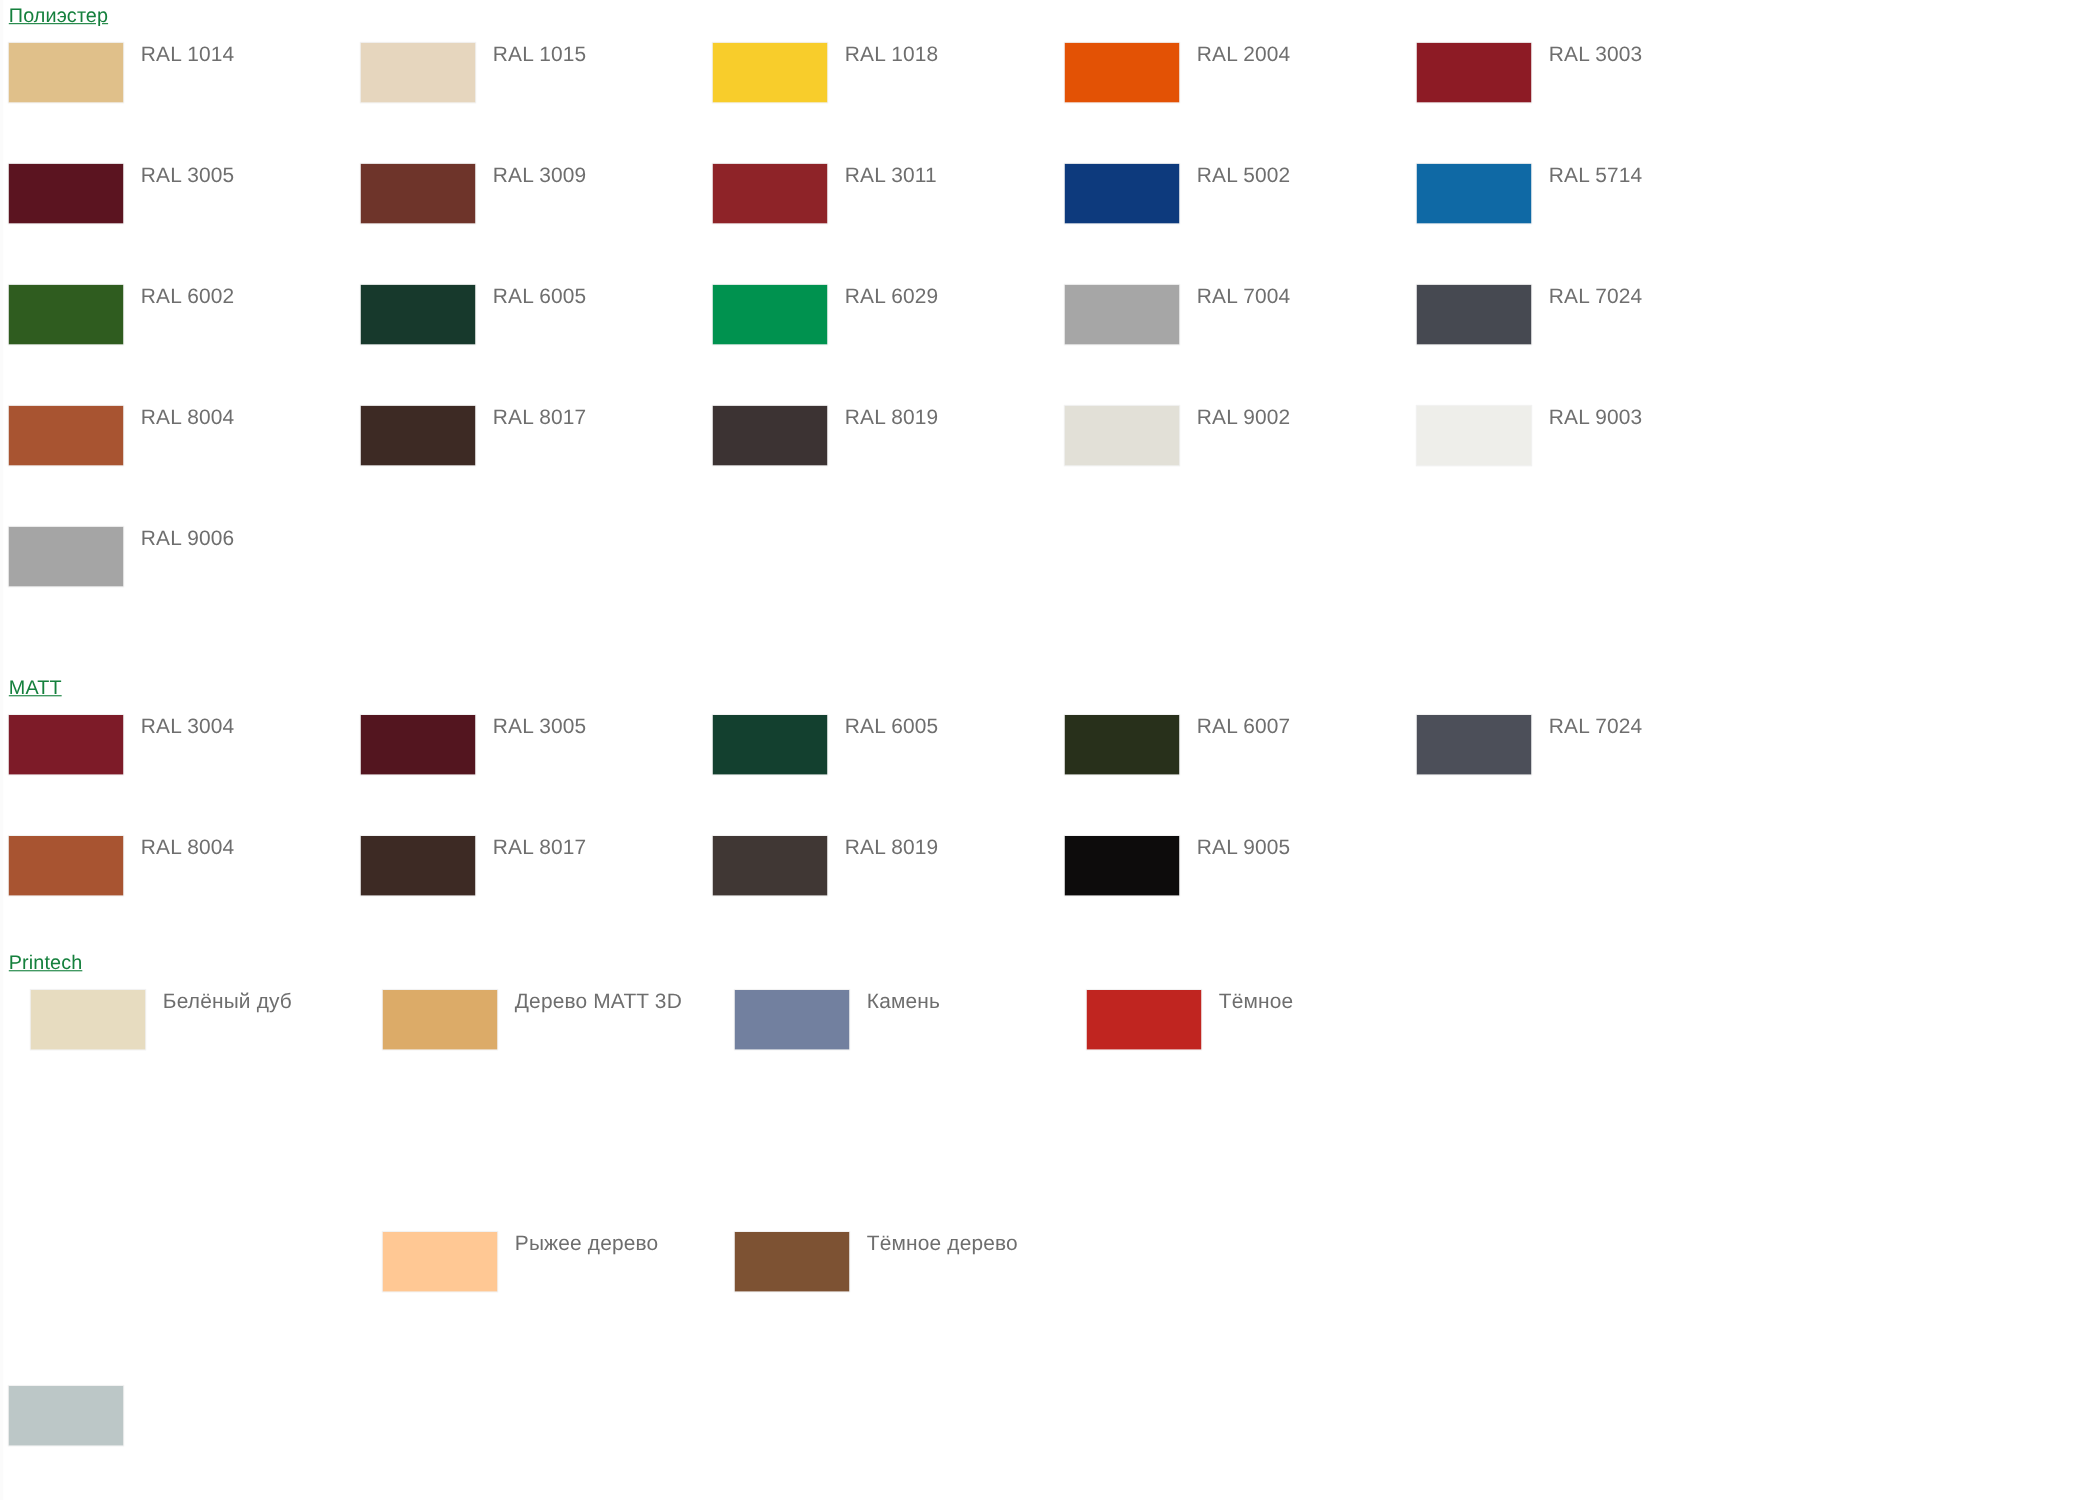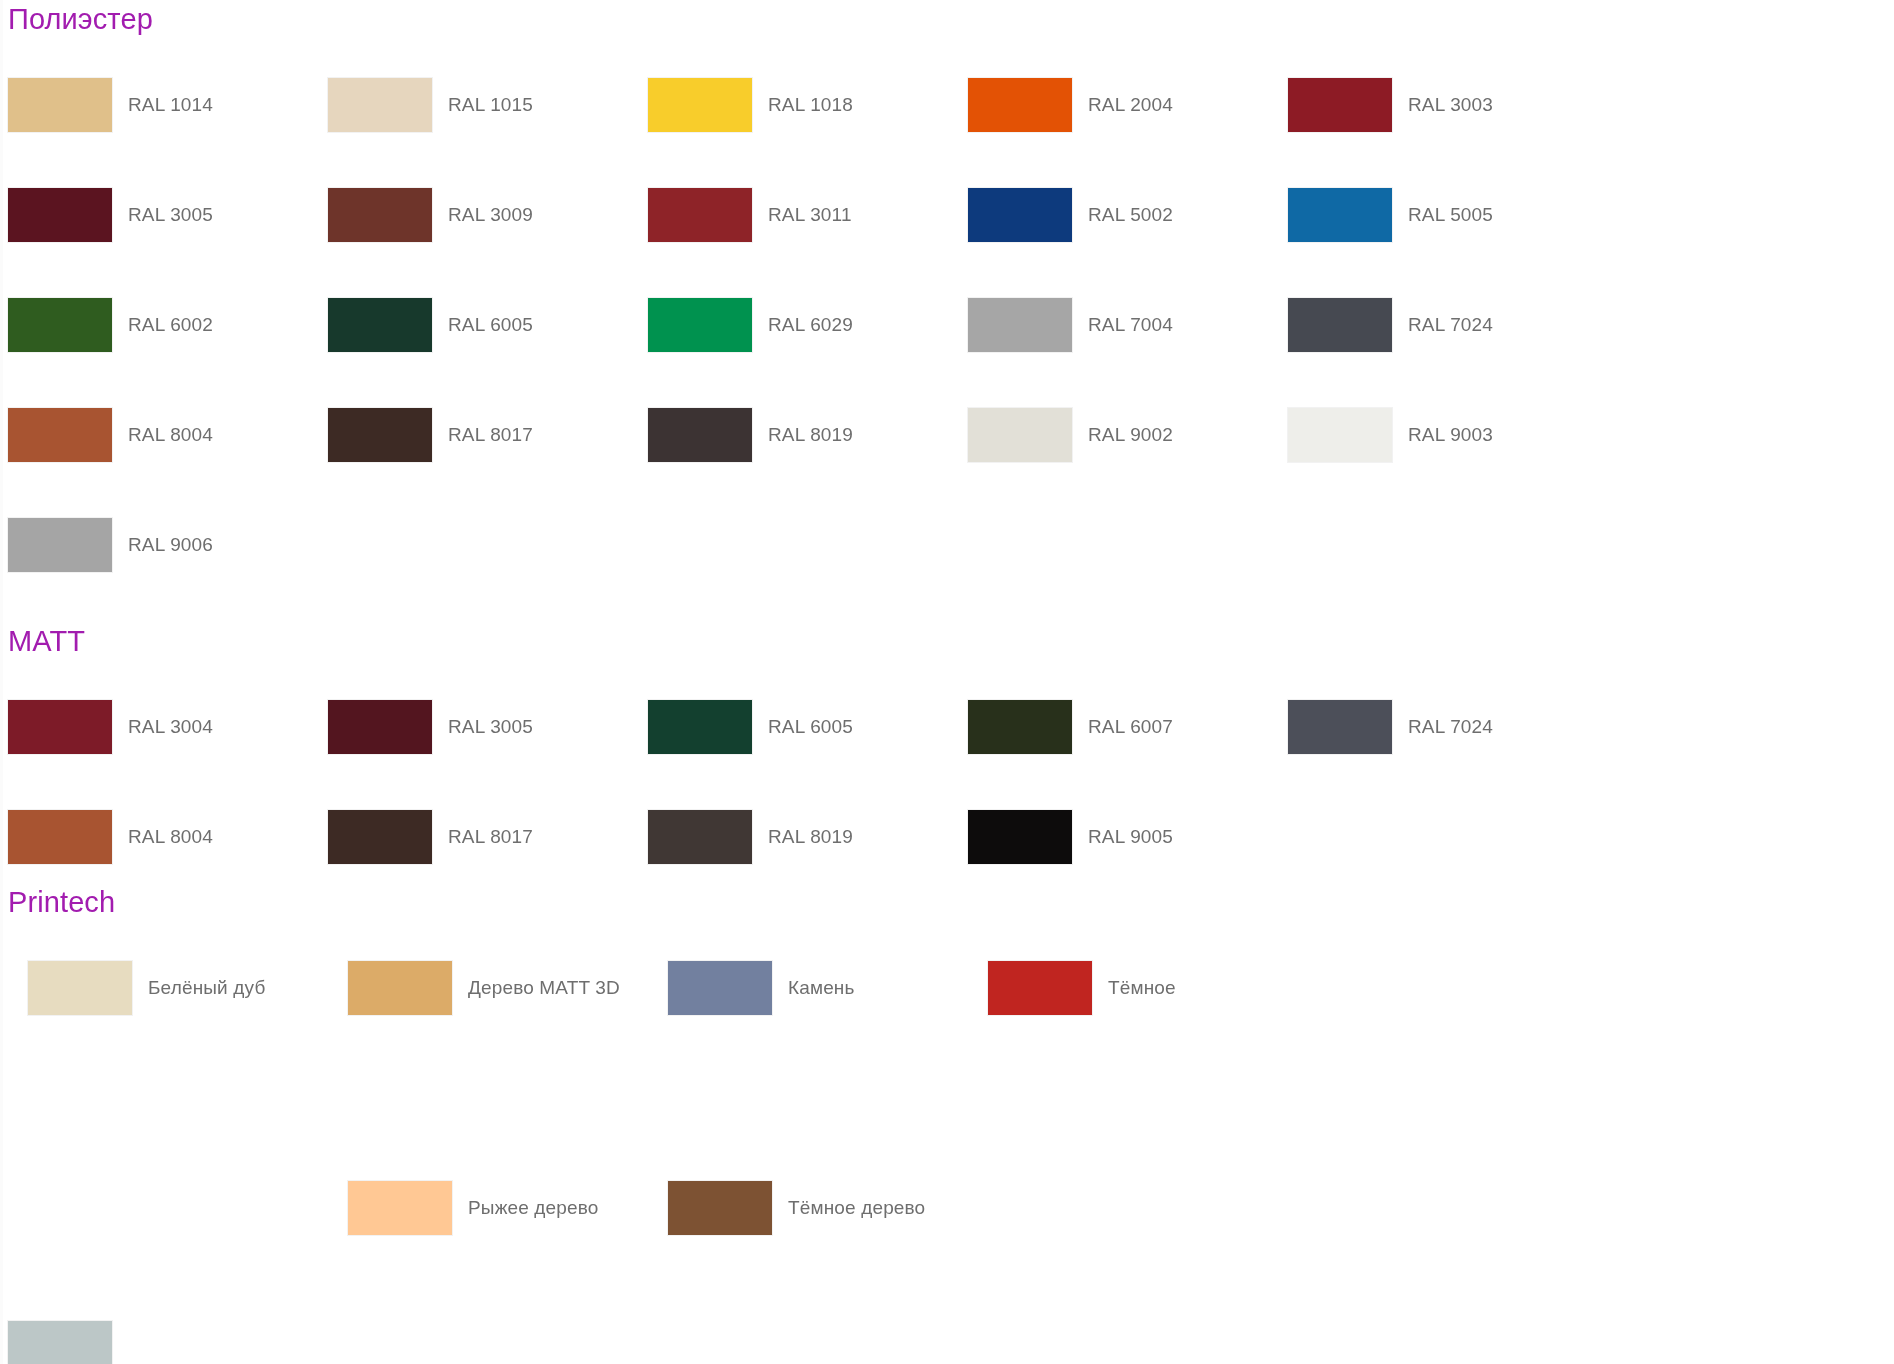--- a/index.html
+++ b/index.html
@@ -31,40 +31,41 @@
   .catalog {
     position: relative;
     padding: 0 0 0 0;
   }
 
   .section {
     position: relative;
   }
 
   .section-title {
-    font-size: 29px;
+    font-size: 18px;
     font-weight: 400;
-    color: #a21caf;
+    color: #15803d;
     letter-spacing: 0.1px;
     line-height: 1;
     margin: 0;
     padding-left: 8px;
+    text-decoration: underline;
   }
 
   .swatch-grid {
     display: grid;
     grid-template-columns: repeat(5, 320px);
     grid-auto-rows: 110px;
     align-items: center;
     padding-left: 8px;
   }
 
   .swatch-cell {
     display: flex;
-    align-items: center;
+    align-items: flex-start;
     height: 110px;
   }
 
   .swatch-cell.is-empty {
     visibility: hidden;
   }
 
   .swatch-chip {
     width: 104px;
     height: 54px;
@@ -134,21 +135,21 @@
         <div class="swatch-cell">
           <span class="swatch-chip" style="background: rgb(142, 35, 40);"></span>
           <span class="swatch-label">RAL 3011</span>
         </div>
         <div class="swatch-cell">
           <span class="swatch-chip" style="background: rgb(13, 58, 125);"></span>
           <span class="swatch-label">RAL 5002</span>
         </div>
         <div class="swatch-cell">
           <span class="swatch-chip" style="background: rgb(15, 105, 165);"></span>
-          <span class="swatch-label">RAL 5005</span>
+          <span class="swatch-label">RAL 5714</span>
         </div>
         <div class="swatch-cell">
           <span class="swatch-chip" style="background: rgb(47, 92, 31);"></span>
           <span class="swatch-label">RAL 6002</span>
         </div>
         <div class="swatch-cell">
           <span class="swatch-chip" style="background: rgb(23, 57, 44);"></span>
           <span class="swatch-label">RAL 6005</span>
         </div>
         <div class="swatch-cell">

